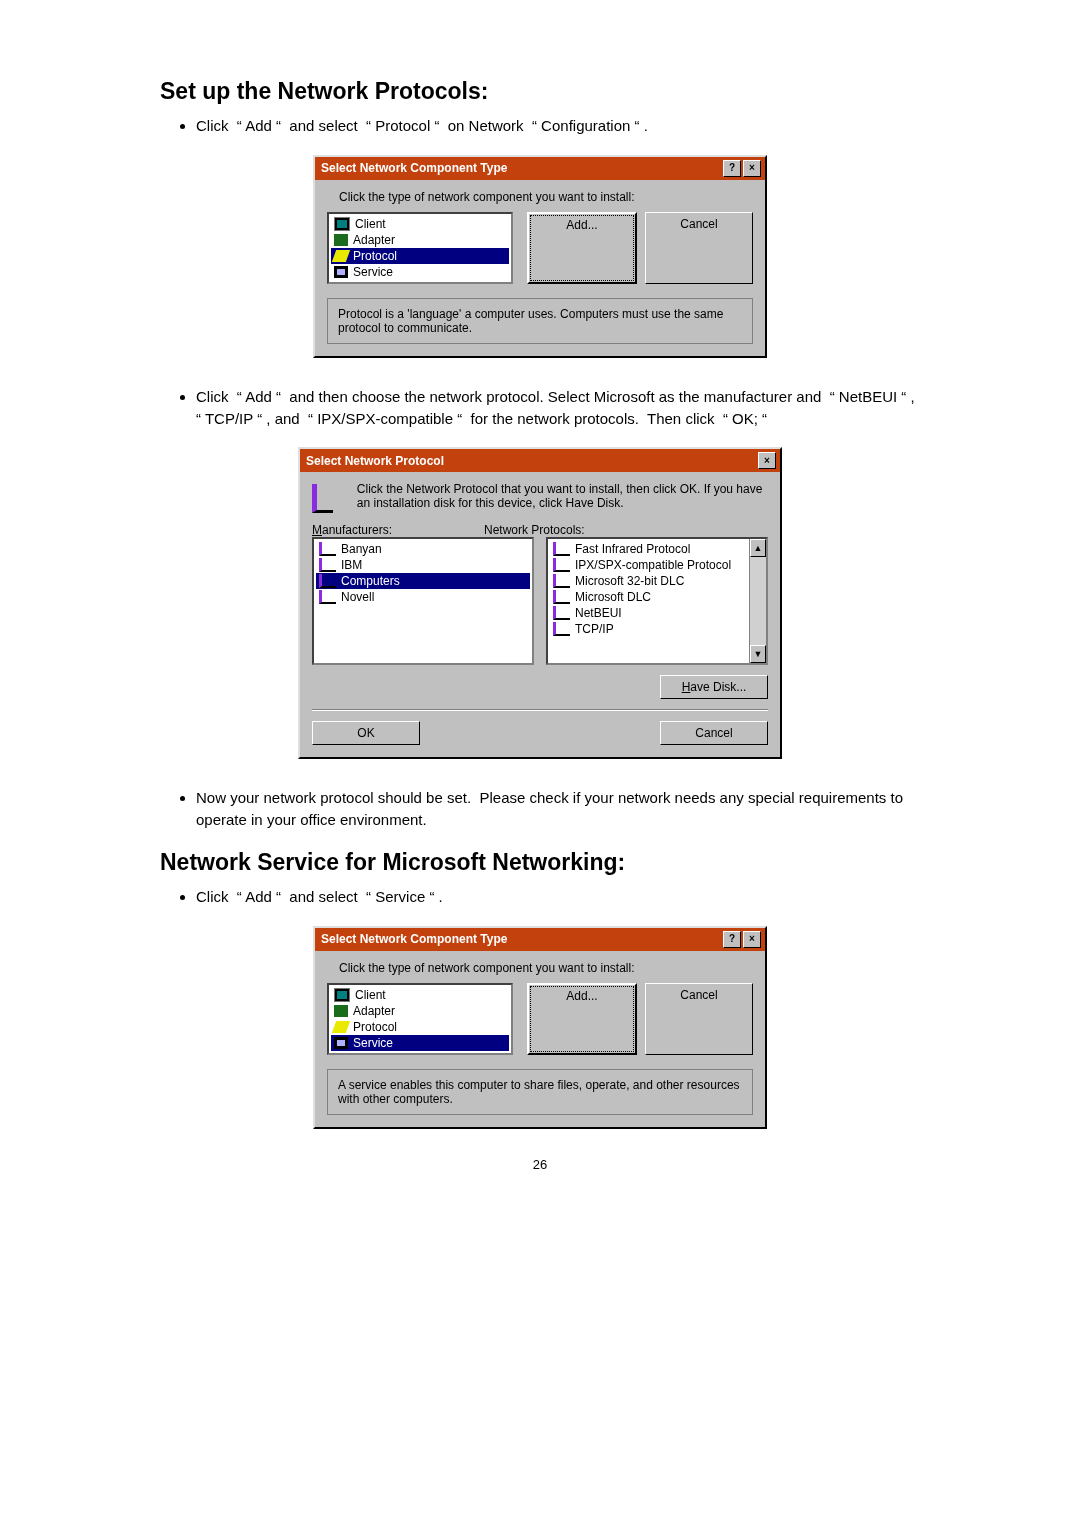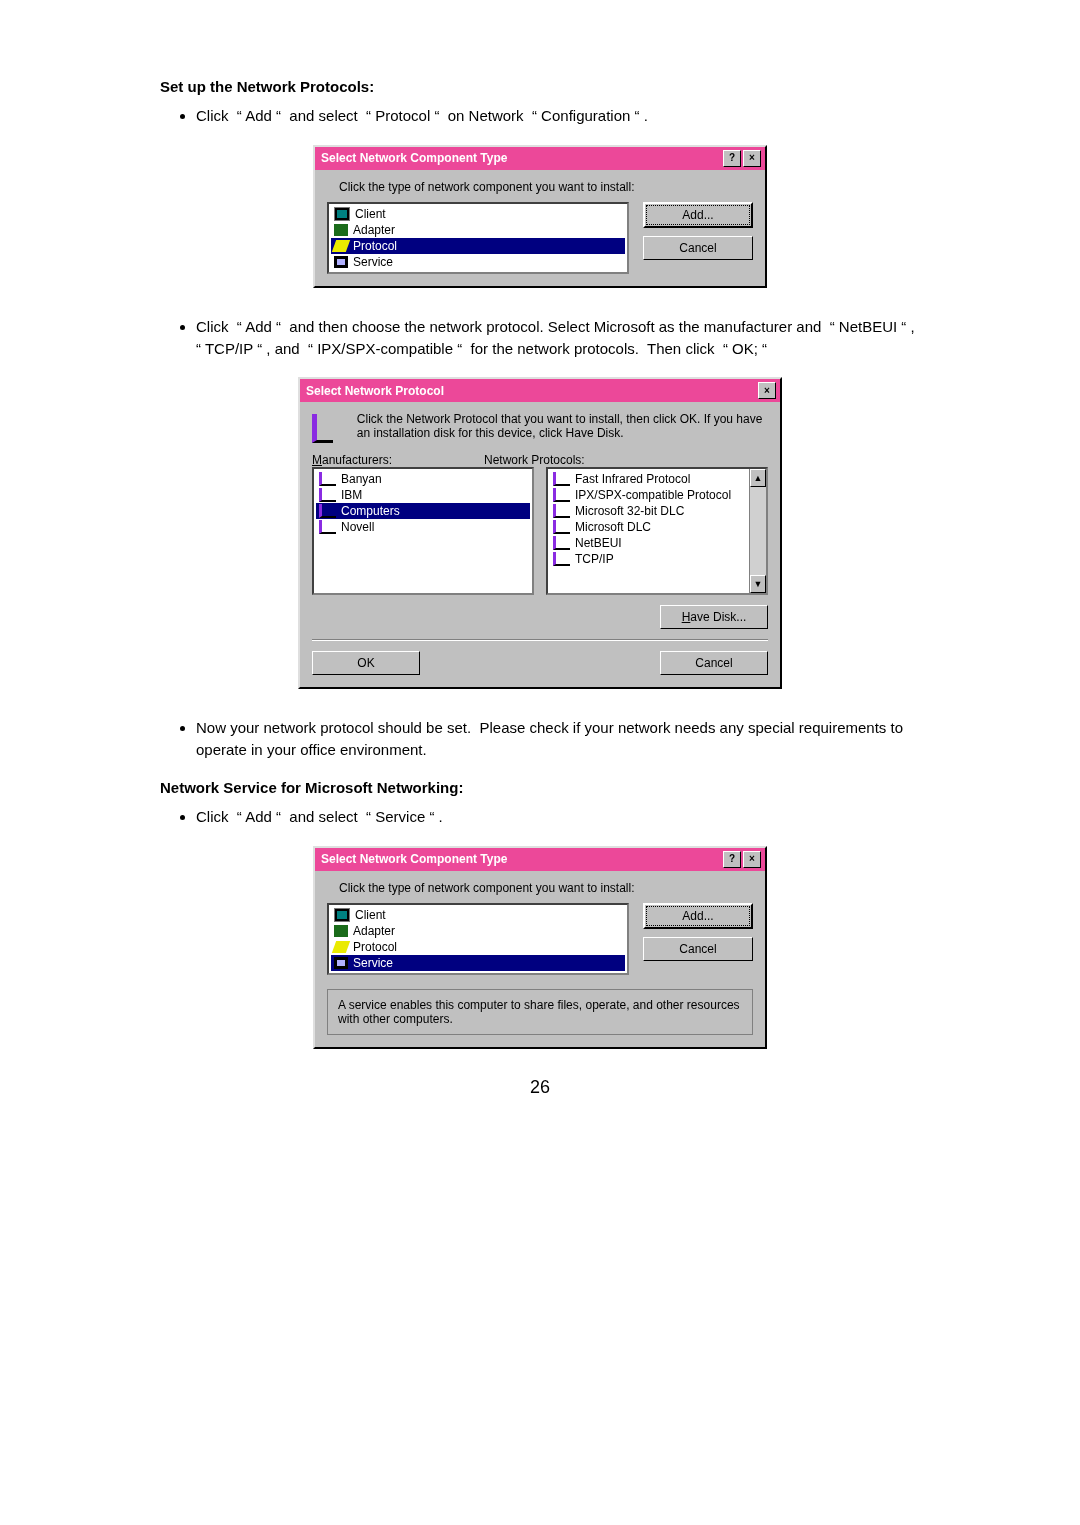--- a/index.html
+++ b/index.html
@@ -1,41 +1,41 @@
 <!DOCTYPE html>
 <html><head>
 <meta charset="utf-8">
 <style>
 html,body{margin:0;padding:0;font-family:Arial,Helvetica,sans-serif;background:#fff;color:#000;font-size:15px}
 .page{width:760px;margin:0 auto;padding:60px 40px}
 .body-text{margin:0 0 18px 0;line-height:1.4}
-.h2{font-weight:bold;margin:18px 0 10px 0;font-size:15px}
+.h2{font-weight:bold;margin:18px 0 10px 0;font-size:23px}
 ul.bul{list-style:disc;padding-left:36px;margin:0 0 18px 0}
 ul.bul li{margin-bottom:8px;line-height:1.45}
 
 
 .dialog{margin:0 auto 28px auto;background:#c0c0c0;border:2px solid #000;border-top-color:#dfdfdf;border-left-color:#dfdfdf;font-family:Tahoma,"MS Sans Serif",Arial,sans-serif;font-size:12px;color:#000}
-.titlebar{background:#ec4899;color:#fff;padding:3px 4px 3px 6px;font-weight:bold;display:flex;align-items:center;justify-content:space-between}
+.titlebar{background:#c2410c;color:#fff;padding:3px 4px 3px 6px;font-weight:bold;display:flex;align-items:center;justify-content:space-between}
 .titlebar .controls{display:flex;gap:2px}
 .tbtn{width:16px;height:15px;background:#c0c0c0;border:1px solid #000;border-top-color:#fff;border-left-color:#fff;display:flex;align-items:center;justify-content:center;font-size:10px;font-weight:bold;color:#000;line-height:1}
 .dbody{padding:10px 12px 12px 12px}
 .prompt{margin:0 0 8px 12px}
 .row{display:flex}
 .listbox{background:#fff;border:2px solid #808080;border-top-color:#404040;border-left-color:#404040;flex:1;padding:2px}
 .listbox .li{display:flex;align-items:center;gap:5px;padding:1px 3px}
 .listbox .li.sel{background:#000080;color:#fff}
 .ico{width:14px;height:12px;display:inline-block;position:relative}
 .ico-monitor{background:#000;border:1px solid #777}
 .ico-monitor:after{content:"";position:absolute;inset:2px;background:#008080}
 .ico-adapter{background:#1a6b1a}
 .ico-plug{background:#eaea00;transform:skewX(-20deg)}
 .ico-service{background:#000}
 .ico-service:after{content:"";position:absolute;inset:3px;background:#b0b0ff}
 .ico-proto{width:14px;height:12px;display:inline-block;border-left:3px solid #8a2be2;border-bottom:2px solid #000}
-.btncol{margin-left:14px;display:flex;flex-direction:column;gap:8px}
+.btncol{margin-left:14px;display:flex;flex-direction:row;gap:8px}
 .wbtn{min-width:86px;padding:4px 10px;background:#c0c0c0;border:1px solid #000;border-top-color:#fff;border-left-color:#fff;text-align:center}
 .wbtn.default{outline:1px dotted #000;outline-offset:-4px;border:2px solid #000;border-top-color:#fff;border-left-color:#fff}
 .descbox{margin-top:14px;border:1px solid #808080;padding:8px 10px;background:#c0c0c0}
 
 
 .labels{display:flex;gap:12px;}
 .labels span:first-child{width:160px}
 .cols{display:flex;gap:12px}
 .listbox.small{width:160px;height:120px}
 .listbox.big{flex:1;height:120px;position:relative}
@@ -44,21 +44,21 @@
 .sbar .track{position:absolute;top:16px;bottom:16px;left:0;right:0}
 .sbar .down{position:absolute;bottom:0;left:0;right:0}
 .hrow{display:flex;gap:24px;margin-bottom:10px}
 .hrow .glyph{width:26px;height:26px;display:inline-block;border-left:5px solid #8a2be2;border-bottom:3px solid #000;margin-top:2px}
 .sep{height:1px;background:#808080;border-bottom:1px solid #fff;margin:10px 0}
 .right{display:flex;justify-content:flex-end;gap:8px}
 .center{display:flex;justify-content:space-between;gap:10px;margin-top:6px}
 
 .page .dialog.d1{width:450px}
 .page .dialog.d2{width:480px}
-.footer{text-align:center;font-size:18px;margin-top:24px}
+.footer{text-align:center;font-size:13px;margin-top:24px}
 </style>
 </head>
 <body>
 
 <div class="page">
 
   <p class="h2">Set up the Network Protocols:</p>
 
   <ul class="bul">
     <li>Click &nbsp;“ Add “&nbsp; and select &nbsp;“ Protocol “&nbsp; on Network &nbsp;“ Configuration “ .</li>
@@ -91,20 +91,21 @@
           <div class="li">
               <span class="ico ico-service"></span>
               <span>Service</span>
             </div>
         </div>
         <div class="btncol">
           <div class="wbtn default">Add...</div>
           <div class="wbtn">Cancel</div>
         </div>
       </div>
+      <div class="descbox">Protocol is a 'language' a computer uses. Computers must use the same protocol to communicate.</div>
     </div>
   </div>
 
   <ul class="bul">
     <li>Click &nbsp;“ Add “&nbsp; and then choose the network protocol. Select Microsoft as the manufacturer and &nbsp;“ NetBEUI “ ,&nbsp; “ TCP/IP “ , and &nbsp;“ IPX/SPX-compatible “&nbsp; for the network protocols.&nbsp; Then click &nbsp;“ OK; “</li>
   </ul>
 
   <div class="dialog d2">
     <div class="titlebar">
       <span>Select Network Protocol</span>

